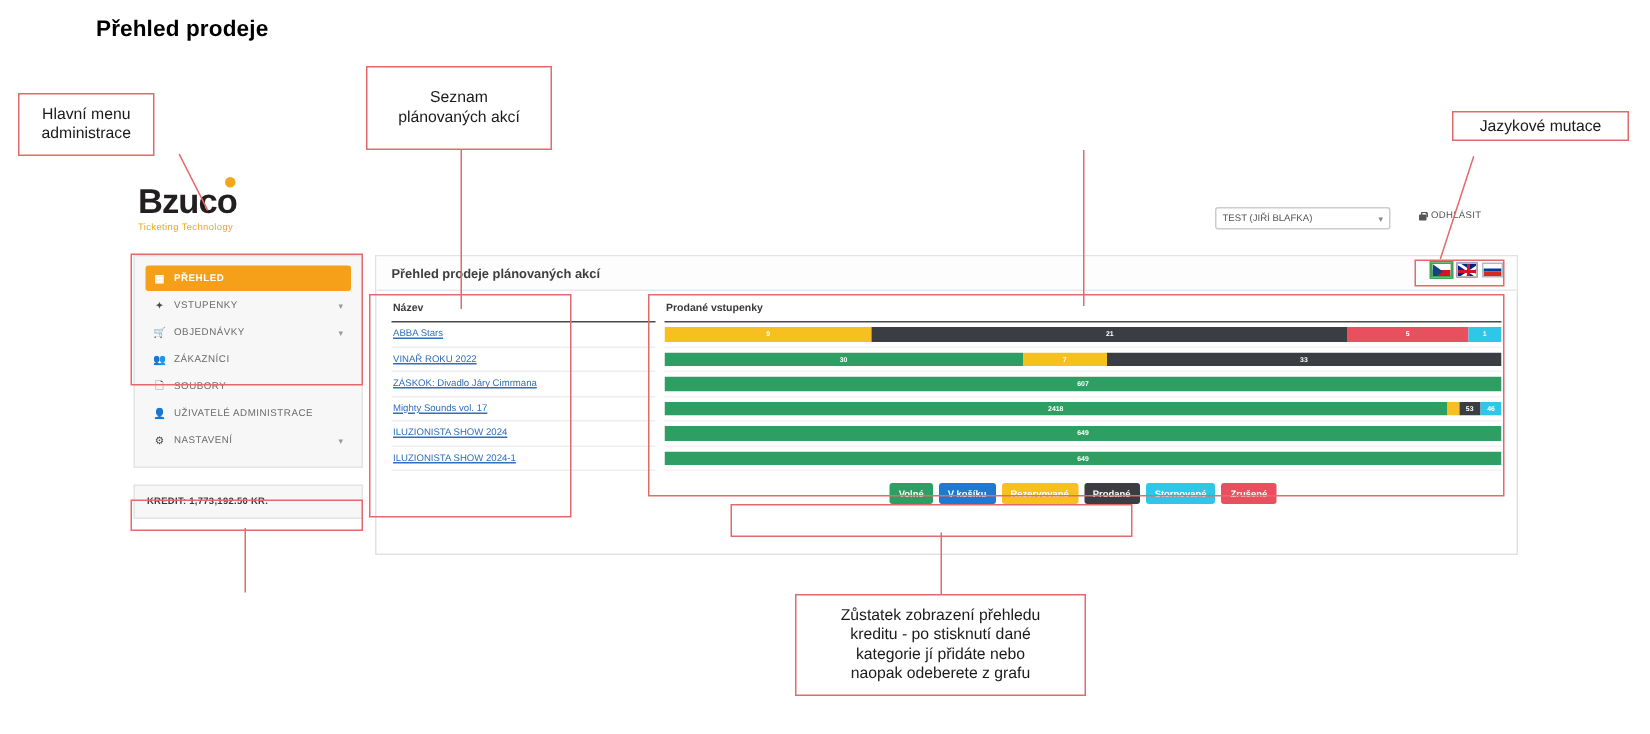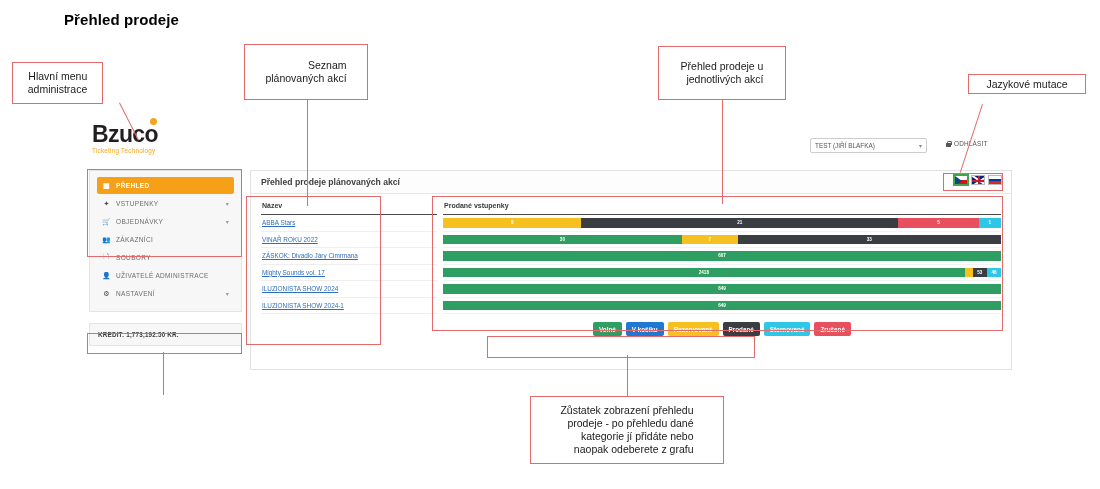--- a/index.html
+++ b/index.html
@@ -27,21 +27,21 @@
   }
 
   
   .callout {
     position: absolute;
     border: 1.3px solid #e36a6a;
     background: #ffffff;
     color: #1a1a1a;
     font-size: 10.5px;
     line-height: 13px;
-    text-align: right;
+    text-align: center;
     display: flex;
     align-items: center;
     justify-content: center;
     padding: 2px 5px;
     z-index: 40;
   }
   .leader {
     position: absolute;
     background: #e36a6a;
     z-index: 35;
@@ -518,35 +518,29 @@
         <div>Hlavní menu</div>
         <div>administrace</div>
       </span>
   </div>
   <div class="callout" style="left:244px; top:44px; width:124px; height:56px;">
     <span>
         <div>Seznam</div>
         <div>plánovaných akcí</div>
       </span>
   </div>
-  <div class="callout" style="left:658px; top:46px; width:128px; height:54px;">
-    <span>
-        <div>Přehled prodeje u</div>
-        <div>jednotlivých akcí</div>
-      </span>
-  </div>
   <div class="callout" style="left:968px; top:74px; width:118px; height:20px;">
     <span>
         <div>Jazykové mutace</div>
       </span>
   </div>
   <div class="callout" style="left:530px; top:396px; width:194px; height:68px;">
     <span>
         <div>Zůstatek zobrazení přehledu</div>
-        <div>prodeje - po přehledu dané</div>
+        <div>kreditu - po stisknutí dané</div>
         <div>kategorie jí přidáte nebo</div>
         <div>naopak odeberete z grafu</div>
       </span>
   </div>
 
   <div style="position:absolute; left:87px; top:169px; width:155px; height:88px; border:1.3px solid #e36a6a; z-index:30;"></div>
   <div style="position:absolute; left:87px; top:333px; width:155px; height:21px; border:1.3px solid #e36a6a; z-index:30;"></div>
   <div style="position:absolute; left:246px; top:196px; width:135px; height:149px; border:1.3px solid #e36a6a; z-index:30;"></div>
   <div style="position:absolute; left:432px; top:196px; width:571px; height:135px; border:1.3px solid #e36a6a; z-index:30;"></div>
   <div style="position:absolute; left:487px; top:336px; width:268px; height:22px; border:1.3px solid #e36a6a; z-index:30;"></div>

